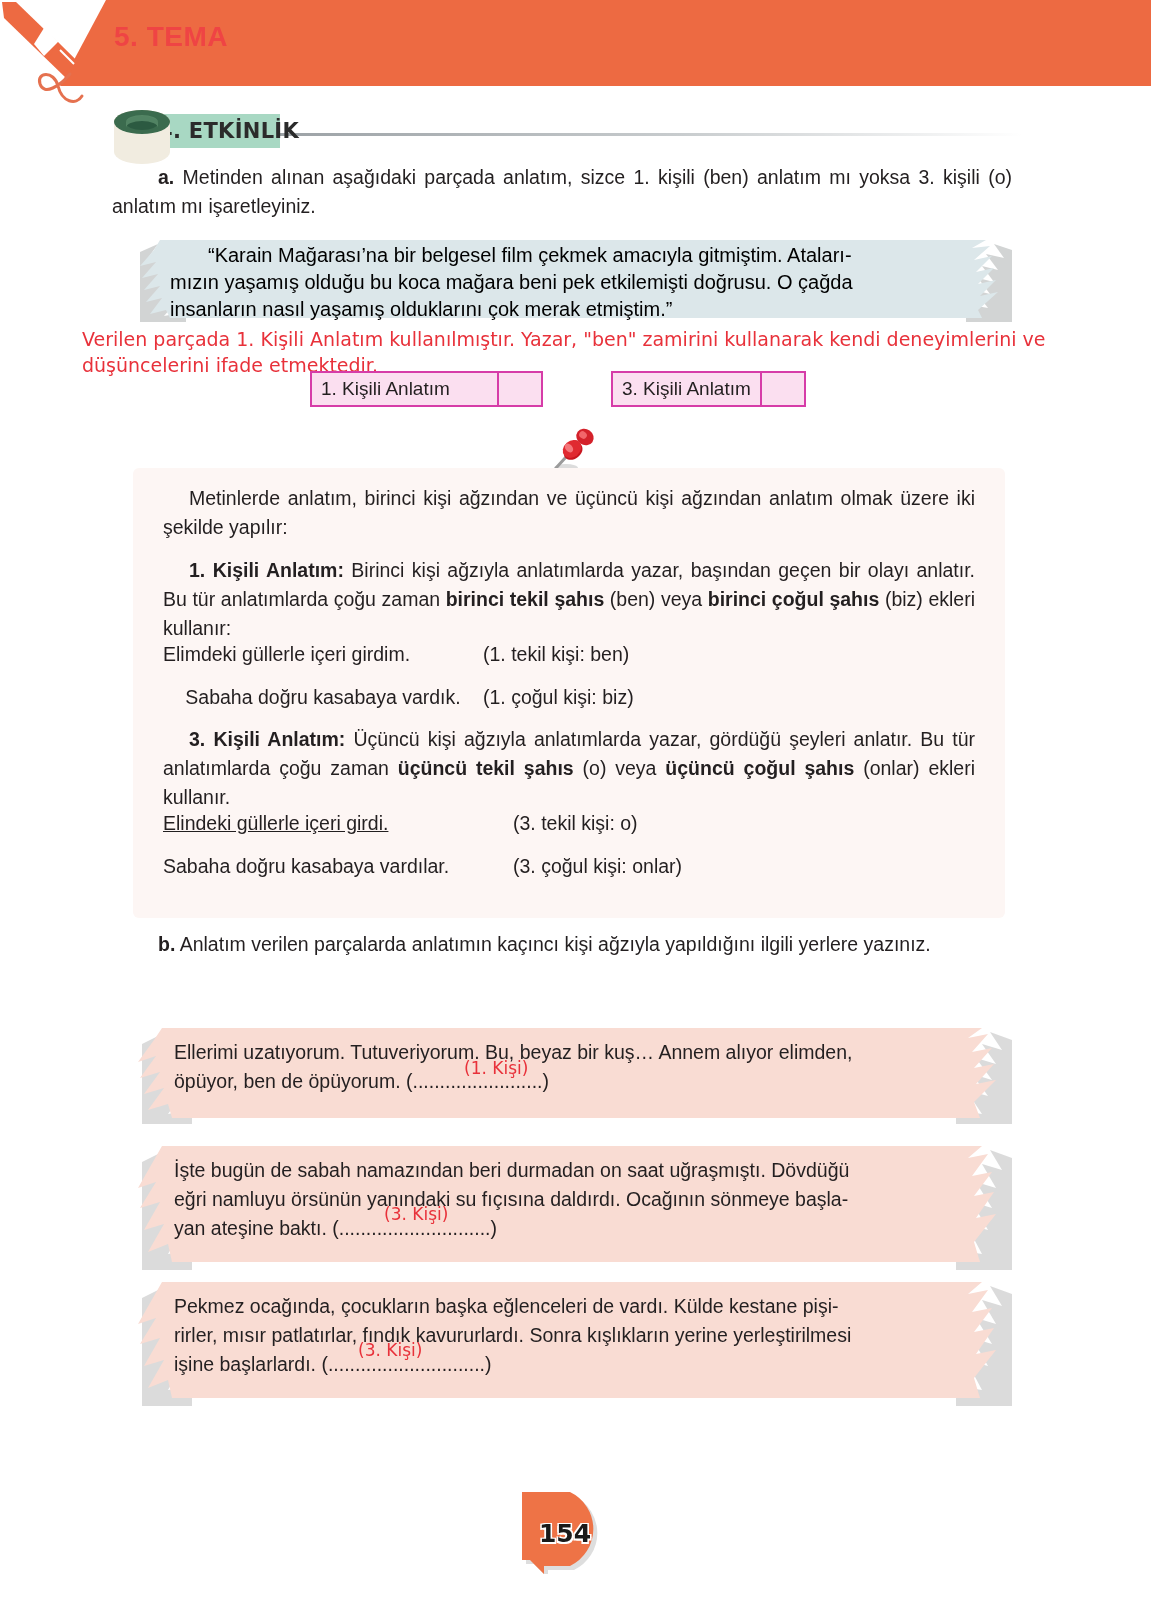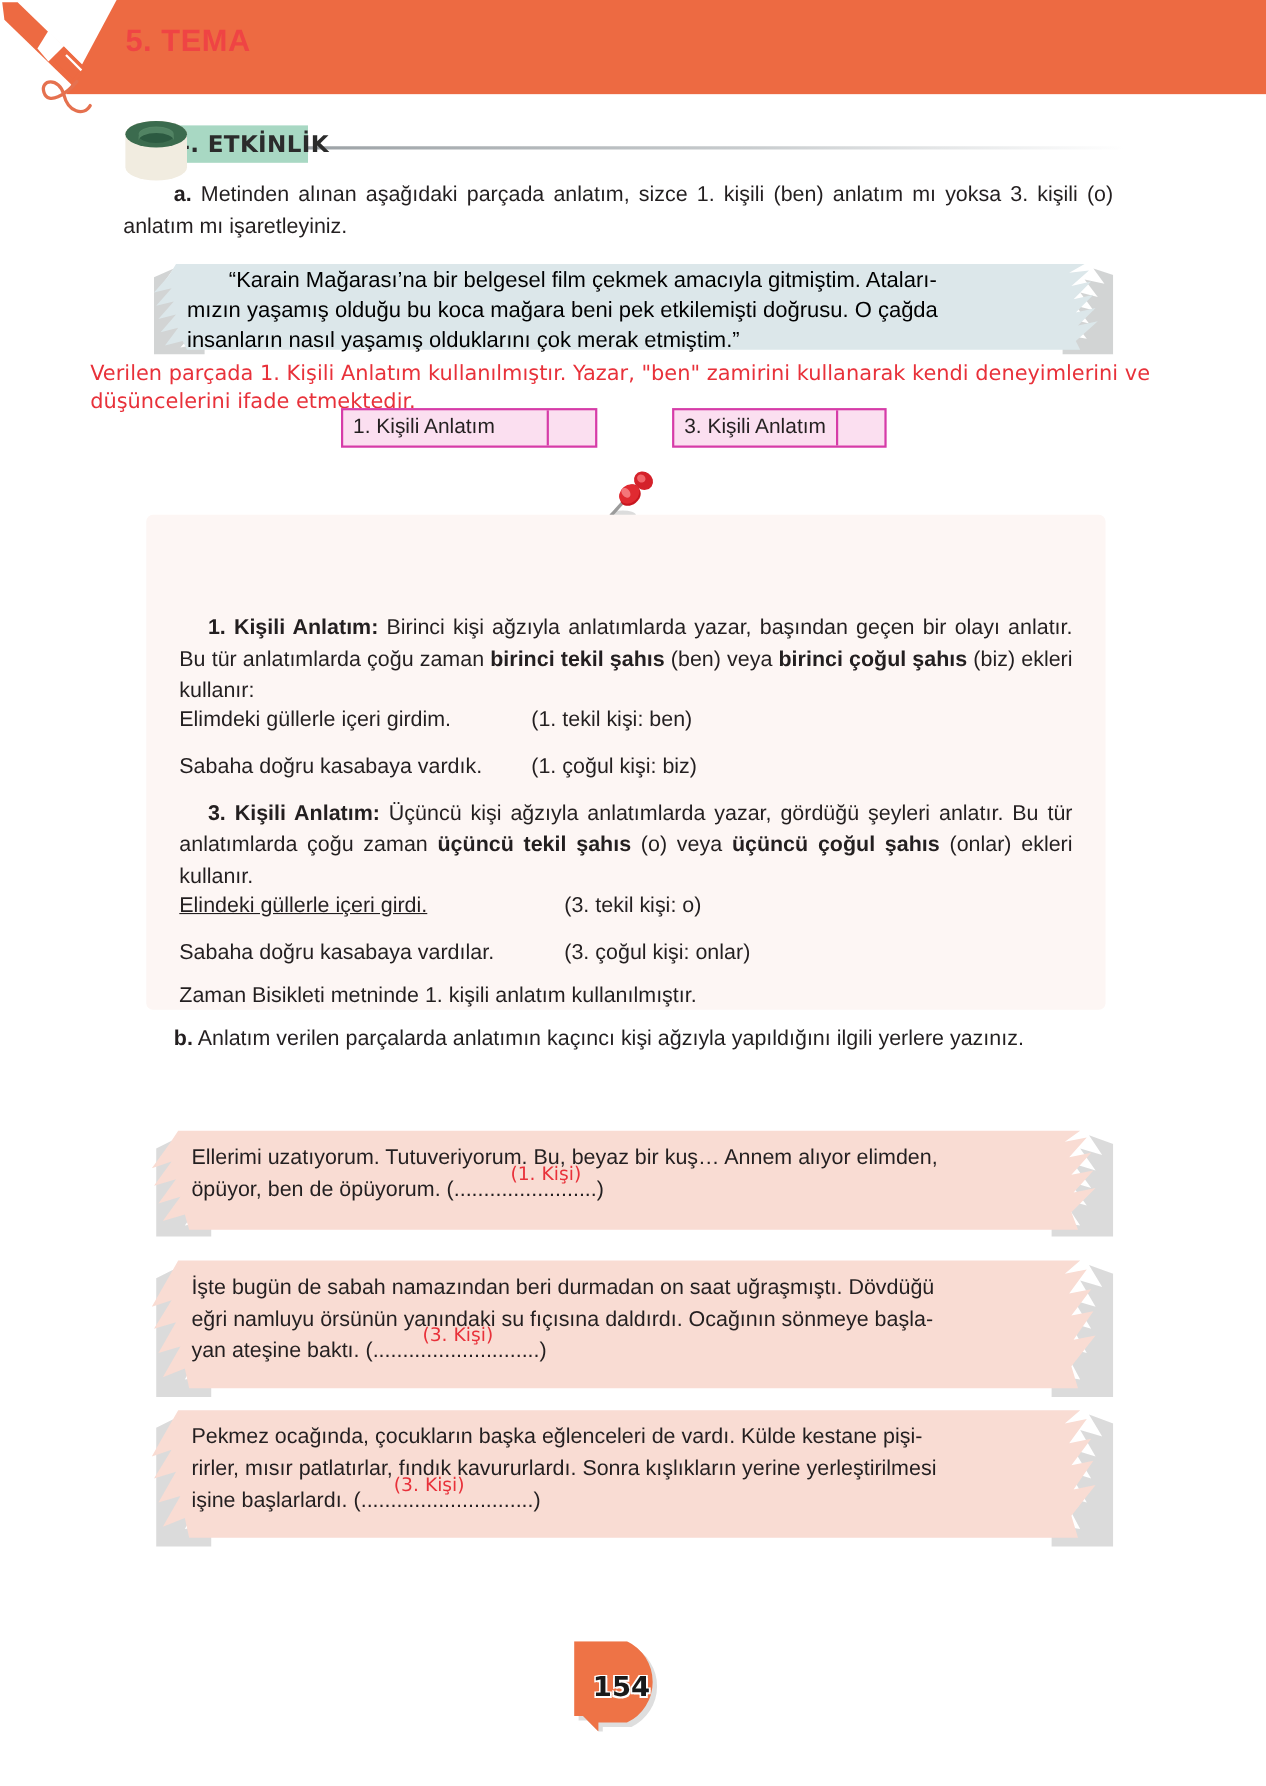--- a/index.html
+++ b/index.html
@@ -289,44 +289,46 @@
   <path d="M12 44 L22 33" stroke="#9b9b9b" stroke-width="3" stroke-linecap="round"></path>
   <ellipse cx="41" cy="13" rx="9" ry="8" transform="rotate(35 41 13)" fill="#d4212a"></ellipse>
   <ellipse cx="39" cy="11" rx="4" ry="3.5" transform="rotate(35 39 11)" fill="#f2656a"></ellipse>
   <path d="M34 17 C 40 22, 40 28, 34 33 C 28 38, 20 36, 20 30 C 20 24, 28 13, 34 17 Z" fill="#c8161f"></path>
   <ellipse cx="28" cy="25" rx="10" ry="8" transform="rotate(-40 28 25)" fill="#e02a31"></ellipse>
   <ellipse cx="25" cy="24" rx="3.5" ry="5" transform="rotate(-40 25 24)" fill="#f4767a"></ellipse>
 </svg>
 
 <div class="info-box">
 
+  <div class="p" style="top:16px;">
+    <span class="ind"></span><span>Metinlerde anlatım, birinci kişi ağzından ve üçüncü kişi ağzından anlatım olmak üzere iki şekilde yapılır:</span>
+  </div>
 
   <div class="p" style="top:88px;">
     <span class="ind"></span><b>1. Kişili Anlatım:</b><span> Birinci kişi ağzıyla anlatımlarda yazar, başından geçen bir olayı anlatır. Bu tür anlatımlarda çoğu zaman </span><b>birinci tekil şahıs</b><span> (ben) veya </span><b>birinci çoğul şahıs</b><span> (biz) ekleri kullanır:</span>
   </div>
 
   <div class="ex-row" style="top:175px;">
     <span class="ex-b" style="width:320px;">Elimdeki güllerle içeri girdim.</span><span class="ex-p">(1. tekil kişi: ben)</span>
   </div>
-  <div class="ex-row" style="top:218px;">
+  <div class="ex-row" style="top:218px;text-align:center;">
     <span class="ex-b" style="width:320px;">Sabaha doğru kasabaya vardık.</span><span class="ex-p">(1. çoğul kişi: biz)</span>
   </div>
 
   <div class="p" style="top:257px;">
     <span class="ind"></span><b>3. Kişili Anlatım:</b><span>  Üçüncü kişi ağzıyla anlatımlarda yazar, gördüğü şeyleri anlatır. Bu tür anlatımlarda çoğu zaman </span><b>üçüncü tekil şahıs</b><span> (o) veya </span><b>üçüncü çoğul şahıs</b><span> (onlar) ekleri kullanır.</span>
   </div>
 
   <div class="ex-row" style="top:344px;">
     <span class="ex-b" style="width:350px;text-decoration:underline;">Elindeki güllerle içeri girdi.</span><span class="ex-p">(3. tekil kişi: o)</span>
   </div>
   <div class="ex-row" style="top:387px;">
     <span class="ex-b" style="width:350px;">Sabaha doğru kasabaya vardılar.</span><span class="ex-p">(3. çoğul kişi: onlar)</span>
   </div>
 
-  <div class="ex-row" style="top:426px;">Zaman Bisikleti metninde 1. kişili anlatım kullanılmıştır.</div>
 </div>
 
 <div class="para q-b">
   <span class="ind"></span><b>b.</b><span> Anlatım verilen parçalarda anlatımın kaçıncı kişi ağzıyla yapıldığını ilgili yerlere yazınız.</span>
 </div>
 
 <div class="pink-banner" style="left:126px; top:1026px; width:886px; height:100px;">
   <svg width="886" height="100" viewBox="0 0 886 100" preserveAspectRatio="none" style="position:absolute;left:0;top:0;">
     <g opacity="0.28">
       <path d="M16 18 L36 8 L24 26 L44 20 L30 40 L50 34 L34 56 L54 50 L38 72 L58 66 L42 88 L66 84 L66 98 L16 98 Z" fill="#7d7d7d"></path>

